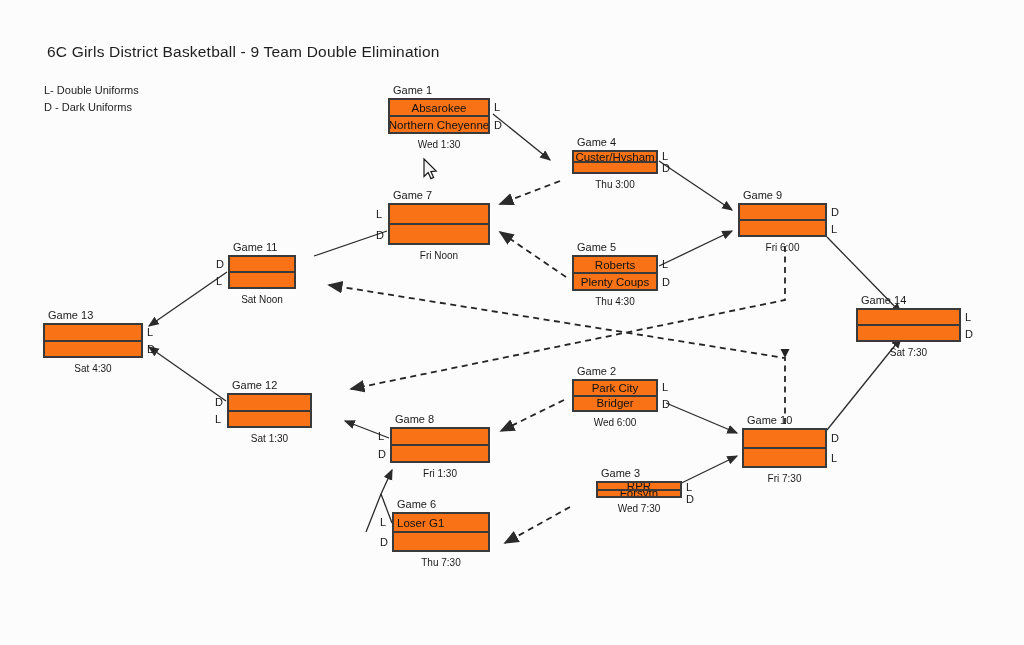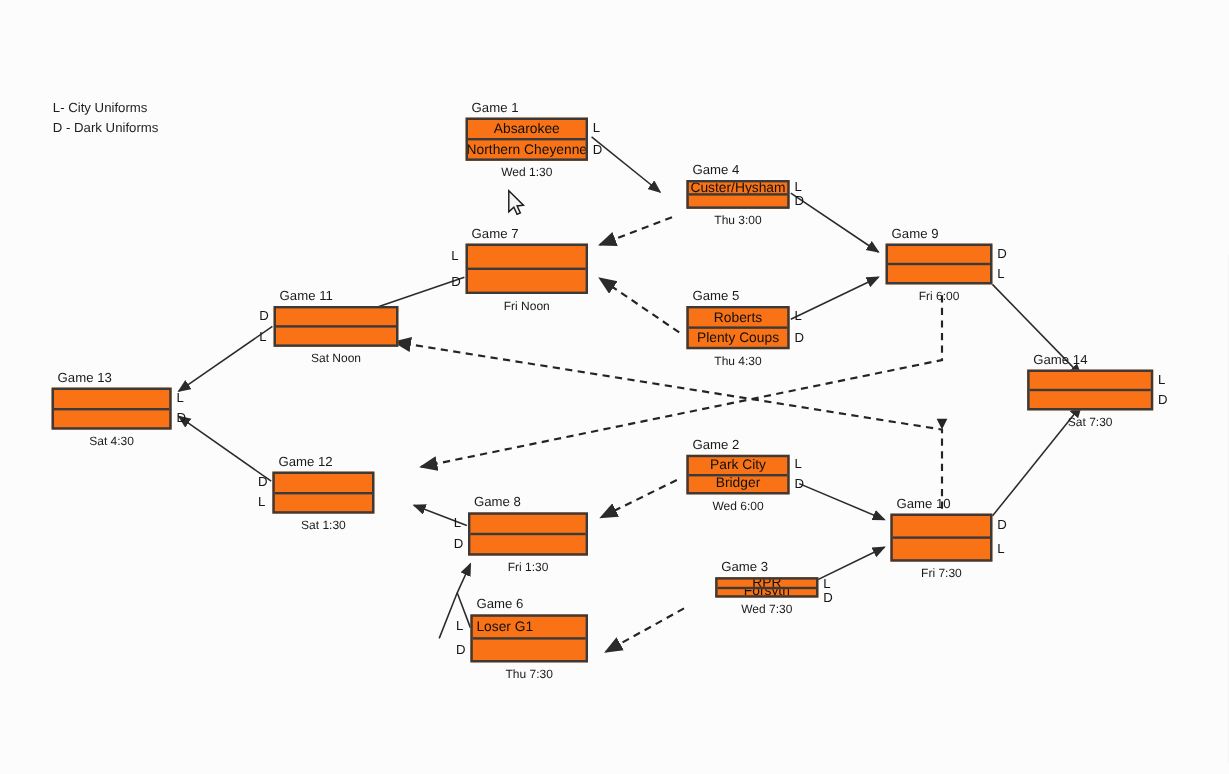--- a/index.html
+++ b/index.html
@@ -43,21 +43,22 @@
     position:absolute;top:100%;left:-20px;right:-20px;margin-top:5px;
     text-align:center;font-size:10px;color:#1a1a1a;white-space:nowrap;
   }
   .cursor{position:absolute;left:0;top:0;z-index:5;}
 </style>
 </head>
 <body>
 
 <div class="stage">
 
-  <div class="legend-line" style="top:84px">L- City Uniforms</div>
+  <div class="title">6C Girls District Basketball - 9 Team Double Elimination</div>
+  <div class="legend-line" style="top:84px">L- Double Uniforms</div>
   <div class="legend-line" style="top:101px">D - Dark Uniforms</div>
 
   <svg class="connectors" width="1024" height="645">
     <defs>
       <marker id="arw" markerWidth="9" markerHeight="8" refX="7.5" refY="3.5" orient="auto">
         <path d="M0,0 L8.5,3.5 L0,7 Z" fill="#2b2b2b"></path>
       </marker>
     </defs>
     <g stroke="#2b2b2b" stroke-width="1.3" fill="none">
       <line x1="493" y1="114" x2="550" y2="160" marker-end="url(#arw)"></line>
@@ -130,21 +131,21 @@
       <div class="slot">Roberts</div>
       <div class="slot">Plenty Coups</div>
     </div>
     <div class="sides right">
       <span>L</span>
       <span>D</span>
     </div>
     <div class="gtime">Thu 4:30</div>
   </div>
 
-  <div class="game" style="left:228px;top:255px;width:104px;height:34px">
+  <div class="game" style="left:228px;top:255px;width:68px;height:34px">
     <div class="gtitle">Game 11</div>
     <div class="gbox">
       <div class="slot"></div>
       <div class="slot"></div>
     </div>
     <div class="sides left">
       <span>D</span>
       <span>L</span>
     </div>
     <div class="gtime">Sat Noon</div>

